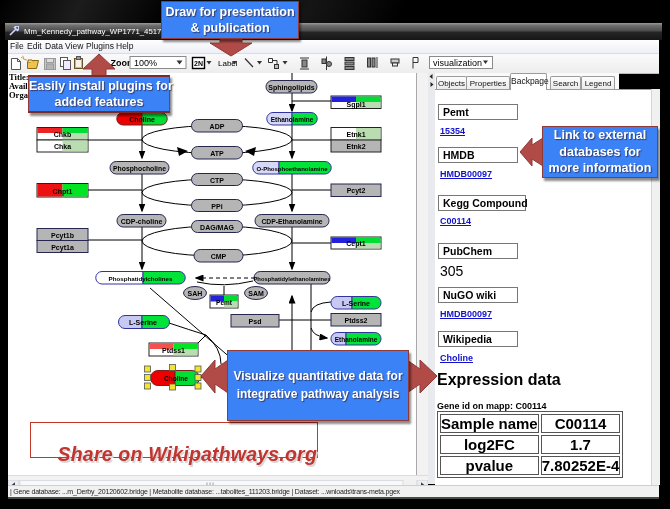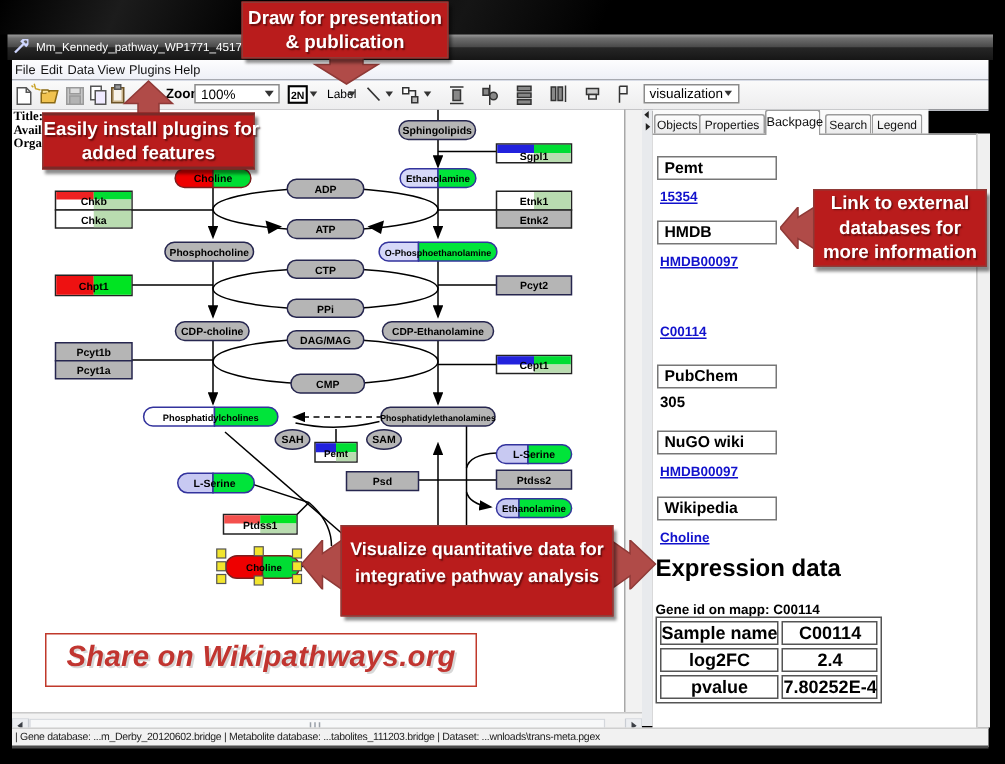--- a/index.html
+++ b/index.html
@@ -19,27 +19,27 @@
 #statusbar{left:8px;top:485px;width:651px;height:12px;background:#f1f1f1;border-top:1px solid #cfcfcf;font-size:7px;color:#222;line-height:12px;white-space:nowrap;letter-spacing:-0.2px}
 #botline{left:8px;top:497px;width:651px;height:2px;background:#4a4a4a}
 
 #panel{left:435px;top:73px;width:184px;height:411px;background:linear-gradient(#fafafa,#ededee)}
 .tab{position:absolute;top:3px;height:13px;background:linear-gradient(#fdfdfd,#e9e9ea);border:1px solid #9b9b9b;border-bottom:none;border-radius:2px 2px 0 0;font-size:8px;line-height:13px;text-align:center;color:#111}
 .tabactive{top:0;height:16px;background:#fff;z-index:3;font-size:8.5px;line-height:15px}
 #paneborder{position:absolute;left:0;top:16px;width:216px;height:396px;background:#fff;border-top:1px solid #9b9b9b}
 #pscroll{position:absolute;left:216px;top:16px;width:8px;height:396px;background:#f0f0f0;border-left:1px solid #d5d5d5}
 .hdrbox{position:absolute;left:3px;width:74px;height:14px;border:1px solid #777;background:#fff;font-size:10.5px;font-weight:bold;color:#000;line-height:14px;padding-left:4px}
 .plink{position:absolute;left:5px;font-size:9px;font-weight:bold;color:#1111cc;text-decoration:underline}
-.ptext{position:absolute;left:5px;font-size:10px;font-weight:bold;color:#000}
-
-.callout{white-space:nowrap;position:absolute;background:#b91c1c;border:1px solid #8f3a37;color:#fff;font-weight:bold;text-align:center;text-shadow:1px 1px 1px rgba(40,0,0,.55);box-shadow:2px 3px 2px rgba(0,0,0,.45);z-index:20}
+.ptext{position:absolute;left:5px;font-size:14px;font-weight:normal;color:#000}
+
+.callout{white-space:nowrap;position:absolute;background:#3b82f6;border:1px solid #8f3a37;color:#fff;font-weight:bold;text-align:center;text-shadow:1px 1px 1px rgba(40,0,0,.55);box-shadow:2px 3px 2px rgba(0,0,0,.45);z-index:20}
 .co-arrow{position:absolute;z-index:19}
 
 #sharebox{left:30px;top:422px;width:286px;height:34px;border:1px solid #c0392b;background:#fff;z-index:5}
-#sharebox div{font:italic bold 19.5px "Liberation Sans",sans-serif;color:#c13530;text-align:center;margin-top:4px;text-shadow:1.5px 1.5px 0 #d8d8d8;letter-spacing:.2px}
+#sharebox div{font:italic bold 19.5px "Liberation Sans",sans-serif;color:#c13530;text-align:right;margin-top:20px;text-shadow:1.5px 1.5px 0 #d8d8d8;letter-spacing:.2px}
 #exptable td{border:1px solid #555;text-align:center;height:12px;padding:0;white-space:nowrap}
 </style></head>
 <body>
 
 <div class="abs" style="left:0;top:0;width:670px;height:23px;background:linear-gradient(115deg,#000 0%,#1c1c1c 12%,#000 26%,#151515 46%,#000 60%);"></div>
 
 <div id="titlebar" class="abs">
   <svg class="ticon" viewBox="0 0 10 10">
       <path d="M1 9 L7 3 M5 1 l4 4 M6 2 a2 2 0 1 1 2 2" stroke="#cfd6ff" stroke-width="1.6" fill="none"></path>
     </svg>
@@ -359,38 +359,39 @@
   <span class="tab" style="left:31px;width:42px">Properties</span>
   <span class="tab tabactive" style="left:75px;width:35px">Backpage</span>
   <span class="tab" style="left:115px;width:29px">Search</span>
   <span class="tab" style="left:146px;width:32px">Legend</span>
   <div id="paneborder"></div>
   <div id="pscroll"></div>
   <div class="hdrbox" style="top:31px">Pemt</div>
   <div class="plink" style="top:53px">15354</div>
   <div class="hdrbox" style="top:74px">HMDB</div>
   <div class="plink" style="top:96px">HMDB00097</div>
+  <div class="hdrbox" style="top:122px;width:82px;white-space:nowrap">Kegg Compound</div>
   <div class="plink" style="top:143px">C00114</div>
   <div class="hdrbox" style="top:170px">PubChem</div>
   <div class="ptext" style="top:190px">305</div>
   <div class="hdrbox" style="top:214px">NuGO wiki</div>
   <div class="plink" style="top:236px">HMDB00097</div>
   <div class="hdrbox" style="top:258px">Wikipedia</div>
   <div class="plink" style="top:280px">Choline</div>
   <div class="abs" style="left:2px;top:298px;font-size:16px;font-weight:bold;color:#000">Expression data</div>
   <div class="abs" style="left:2px;top:328px;font-size:9px;font-weight:bold;color:#000">Gene id on mapp: C00114</div>
-  <table id="exptable" style="position:absolute;left:2px;top:338px;border-collapse:separate;border-spacing:2px;border:1px solid #555;font-size:12px;font-weight:bold;color:#000;background:#fff">
+  <table id="exptable" style="position:absolute;left:2px;top:338px;border-collapse:separate;border-spacing:2px;border:1px solid #555;font-size:15px;font-weight:bold;color:#000;background:#fff">
     <tbody>
         <tr>
           <td style="width:49px">Sample name</td>
           <td style="width:44px">C00114</td>
         </tr>
     <tr>
           <td>log2FC</td>
-          <td>2.4</td>
+          <td>1.7</td>
         </tr>
     <tr>
           <td>pvalue</td>
           <td>7.80252E-4</td>
         </tr>
   </tbody>
     </table>
 </div>
 
 <div id="statusbar" class="abs"><span style="margin-left:2px">| Gene database: ...m_Derby_20120602.bridge | Metabolite database: ...tabolites_111203.bridge | Dataset: ...wnloads\trans-meta.pgex</span></div>
@@ -408,19 +409,19 @@
 <div class="callout" style="left:28px;top:75px;width:140px;height:33px;font-size:12.5px;line-height:16px;padding-top:1px;border-top:2px solid #7a2a28;border-bottom:2px solid #7a2a28">Easily install plugins for<br>added features</div>
 <svg class="co-arrow" style="left:80px;top:53px" width="38" height="23" viewBox="0 0 38 23">
     <path d="M12 23 L12 16 L3 16 L19 1 L35 16 L26 16 L26 23 z" fill="#b04b48" stroke="#8f3a37" stroke-width="1"></path>
   </svg>
 
 <div class="callout" style="left:542px;top:126px;width:114px;height:50px;font-size:12.5px;line-height:16.5px;padding-top:0">Link  to external<br>databases  for<br>more information</div>
 <svg class="co-arrow" style="left:520px;top:138px" width="23" height="28" viewBox="0 0 23 28">
     <path d="M23 0 L23 28 L12 21 L12 28 L0 14 L12 0 L12 7 z" fill="#b04b48" stroke="#8f3a37" stroke-width="1"></path>
   </svg>
 
-<div class="callout" style="left:227px;top:350px;width:180px;height:52px;font-size:12px;line-height:17.5px;padding-top:7px">Visualize quantitative data  for<br>integrative pathway analysis</div>
+<div class="callout" style="left:227px;top:350px;width:180px;height:52px;font-size:12px;line-height:17.5px;padding-top:17px">Visualize quantitative data  for<br>integrative pathway analysis</div>
 <svg class="co-arrow" style="left:201px;top:360px" width="27" height="33" viewBox="0 0 27 33">
     <path d="M27 0 L27 33 L14 24 L14 33 L0 16 L14 0 L14 9 z" fill="#b04b48" stroke="#8f3a37" stroke-width="1"></path>
   </svg>
 <svg class="co-arrow" style="left:407px;top:360px" width="31" height="33" viewBox="0 0 31 33">
     <path d="M0 0 L0 33 L13 24 L13 33 L30 16 L13 0 L13 9 z" fill="#b04b48" stroke="#8f3a37" stroke-width="1"></path>
   </svg>
 
 </body></html>

